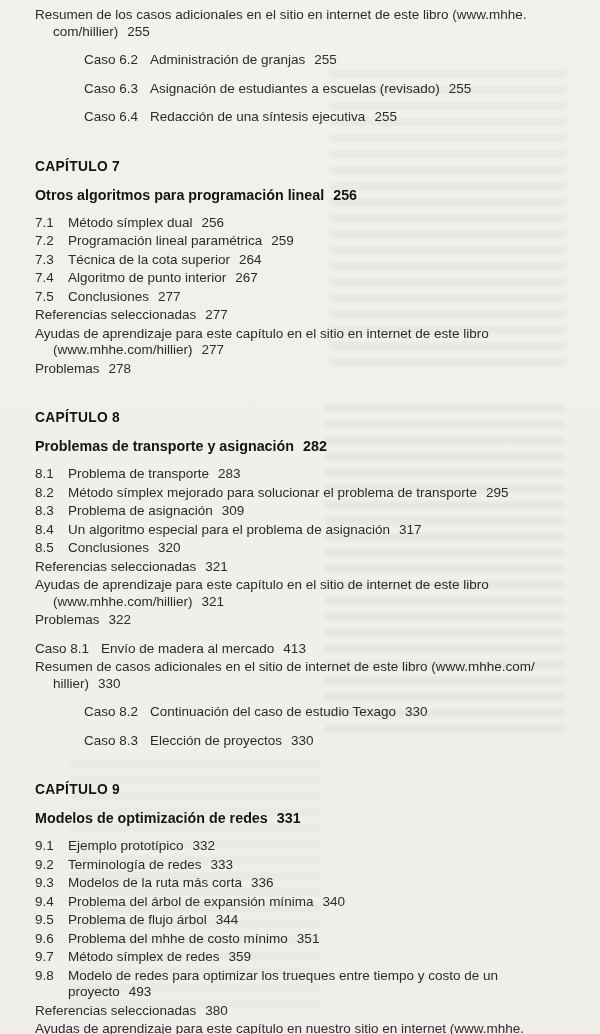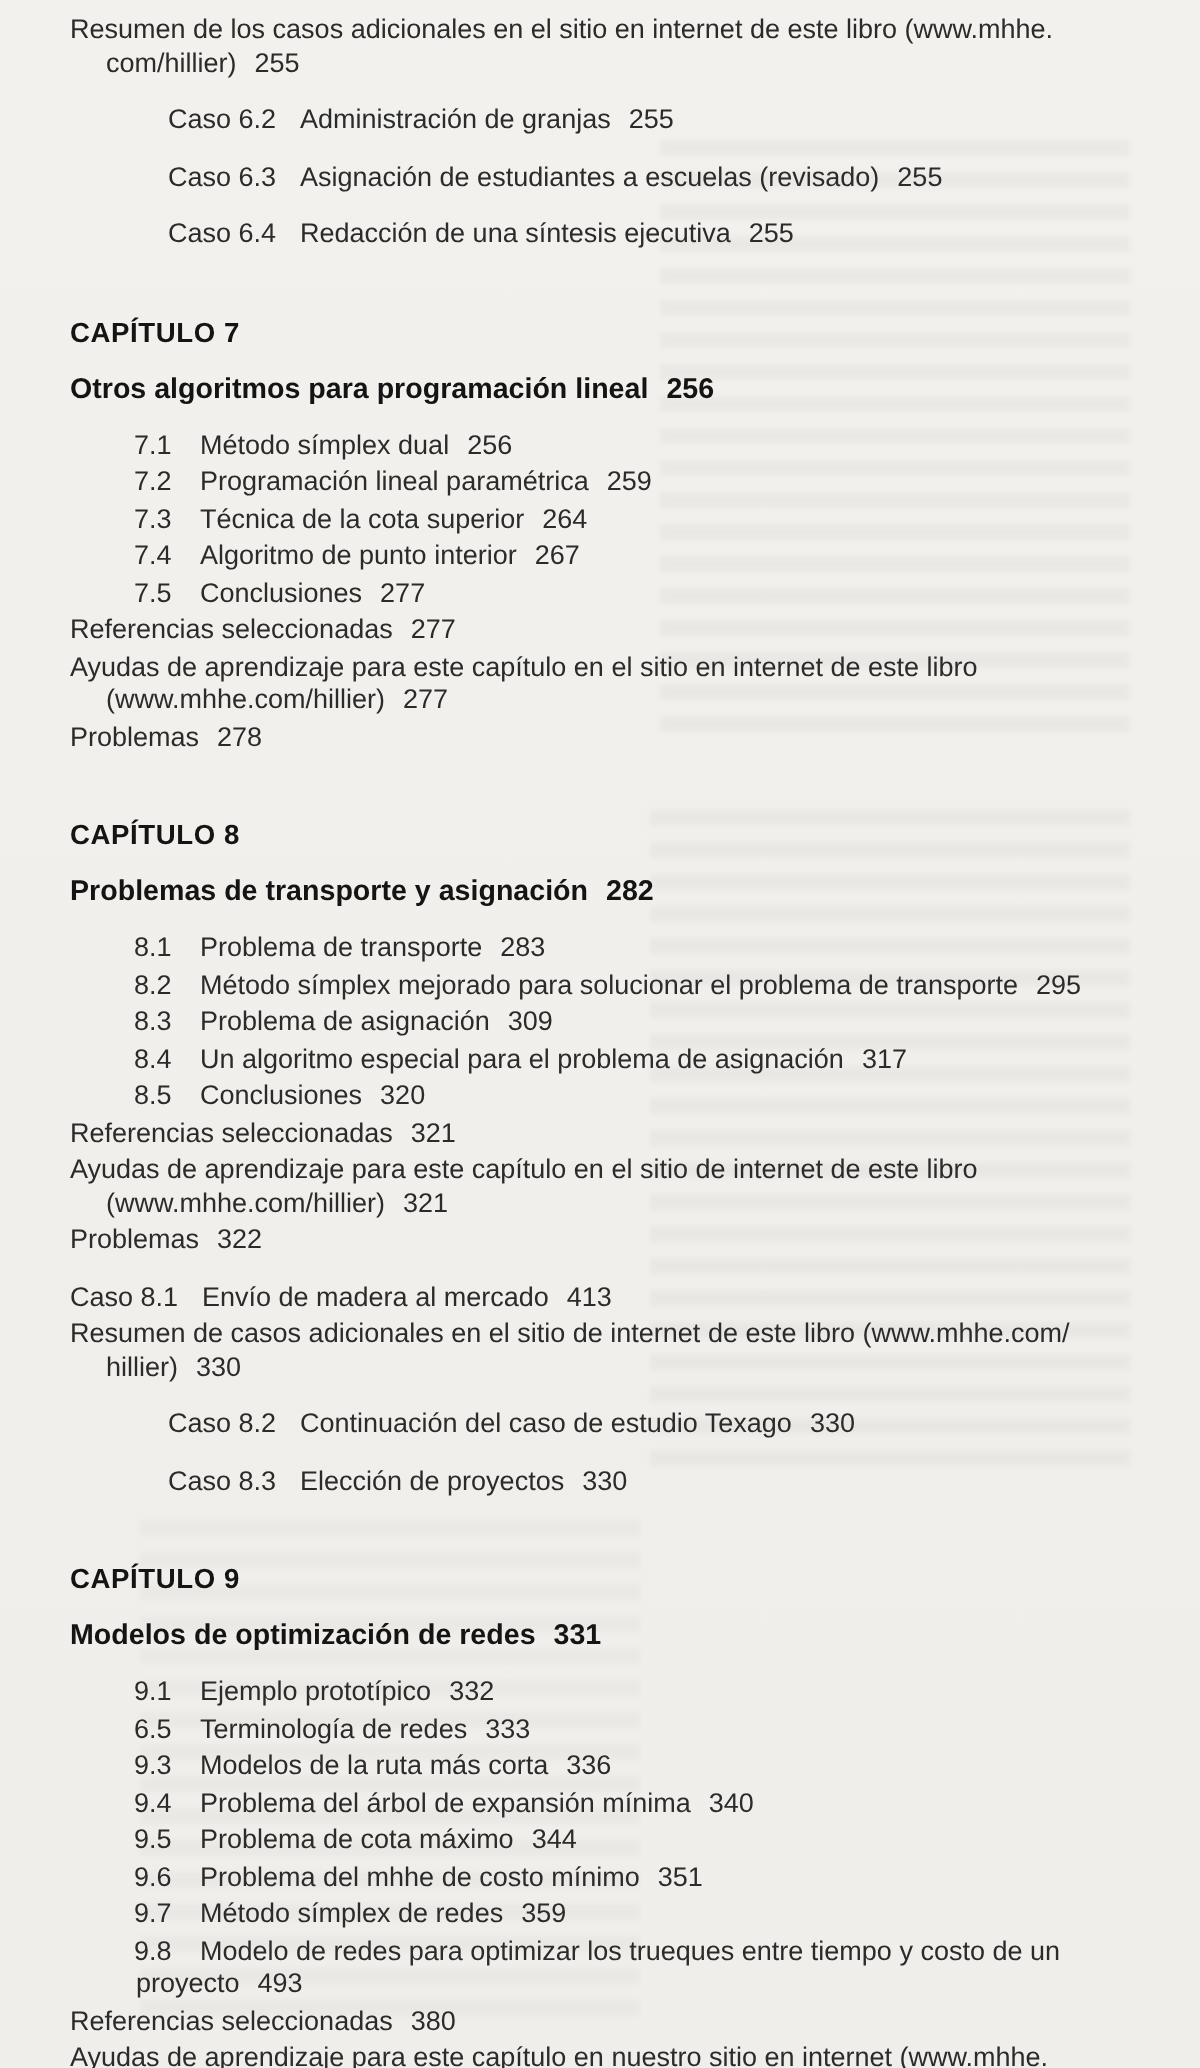--- a/index.html
+++ b/index.html
@@ -26,21 +26,21 @@
   .row { white-space:nowrap; }
 
   .chapter { font-weight:700; font-size:13.8px; color:#141414;
     letter-spacing:.3px; margin:32px 0 11px 0; line-height:17px; }
 
   .title { font-weight:700; font-size:14.3px; color:#141414;
     margin-bottom:11px; line-height:18px; white-space:nowrap; }
   .title .page { font-weight:700; }
 
   .item { margin-bottom:2px; }
-  .item .num { display:inline-block; width:33px;margin-left:32px; }
+  .item .num { display:inline-block; width:33px; }
   .item .row.cont { padding-left:33px; }
 
   .plain { margin-bottom:2px; white-space:nowrap; }
 
   .hangblk { margin-bottom:2px; }
   .hangblk .row.cont { padding-left:18px; }
 
   .case { white-space:nowrap; margin-bottom:0;margin-top:12px; }
   .case.indent { padding-left:49px; }
   .case.flush { margin-bottom:2px; }
@@ -115,30 +115,30 @@
         <div class="row cont"><span class="t">hillier)</span><span class="page">330</span></div>
       </div>
       <div class="case indent"><span class="clabel">Caso 8.2</span><span class="t">Continuación del caso de estudio Texago</span><span class="page">330</span></div>
       <div class="case indent"><span class="clabel">Caso 8.3</span><span class="t">Elección de proyectos</span><span class="page">330</span></div>
       <div class="chapter">CAPÍTULO 9</div>
       <div class="title"><span class="t">Modelos de optimización de redes</span><span class="page">331</span></div>
       <div class="item">
         <div class="row"><span class="num">9.1</span><span class="t">Ejemplo prototípico</span><span class="page">332</span></div>
       </div>
       <div class="item">
-        <div class="row"><span class="num">6.5</span><span class="t">Terminología de redes</span><span class="page">333</span></div>
+        <div class="row"><span class="num">9.2</span><span class="t">Terminología de redes</span><span class="page">333</span></div>
       </div>
       <div class="item">
         <div class="row"><span class="num">9.3</span><span class="t">Modelos de la ruta más corta</span><span class="page">336</span></div>
       </div>
       <div class="item">
         <div class="row"><span class="num">9.4</span><span class="t">Problema del árbol de expansión mínima</span><span class="page">340</span></div>
       </div>
       <div class="item">
-        <div class="row"><span class="num">9.5</span><span class="t">Problema de cota máximo</span><span class="page">344</span></div>
+        <div class="row"><span class="num">9.5</span><span class="t">Problema de flujo árbol</span><span class="page">344</span></div>
       </div>
       <div class="item">
         <div class="row"><span class="num">9.6</span><span class="t">Problema del mhhe de costo mínimo</span><span class="page">351</span></div>
       </div>
       <div class="item">
         <div class="row"><span class="num">9.7</span><span class="t">Método símplex de redes</span><span class="page">359</span></div>
       </div>
       <div class="item">
         <div class="row"><span class="num">9.8</span><span class="t">Modelo de redes para optimizar los trueques entre tiempo y costo de un</span></div>
         <div class="row cont"><span class="t">proyecto</span><span class="page">493</span></div>

